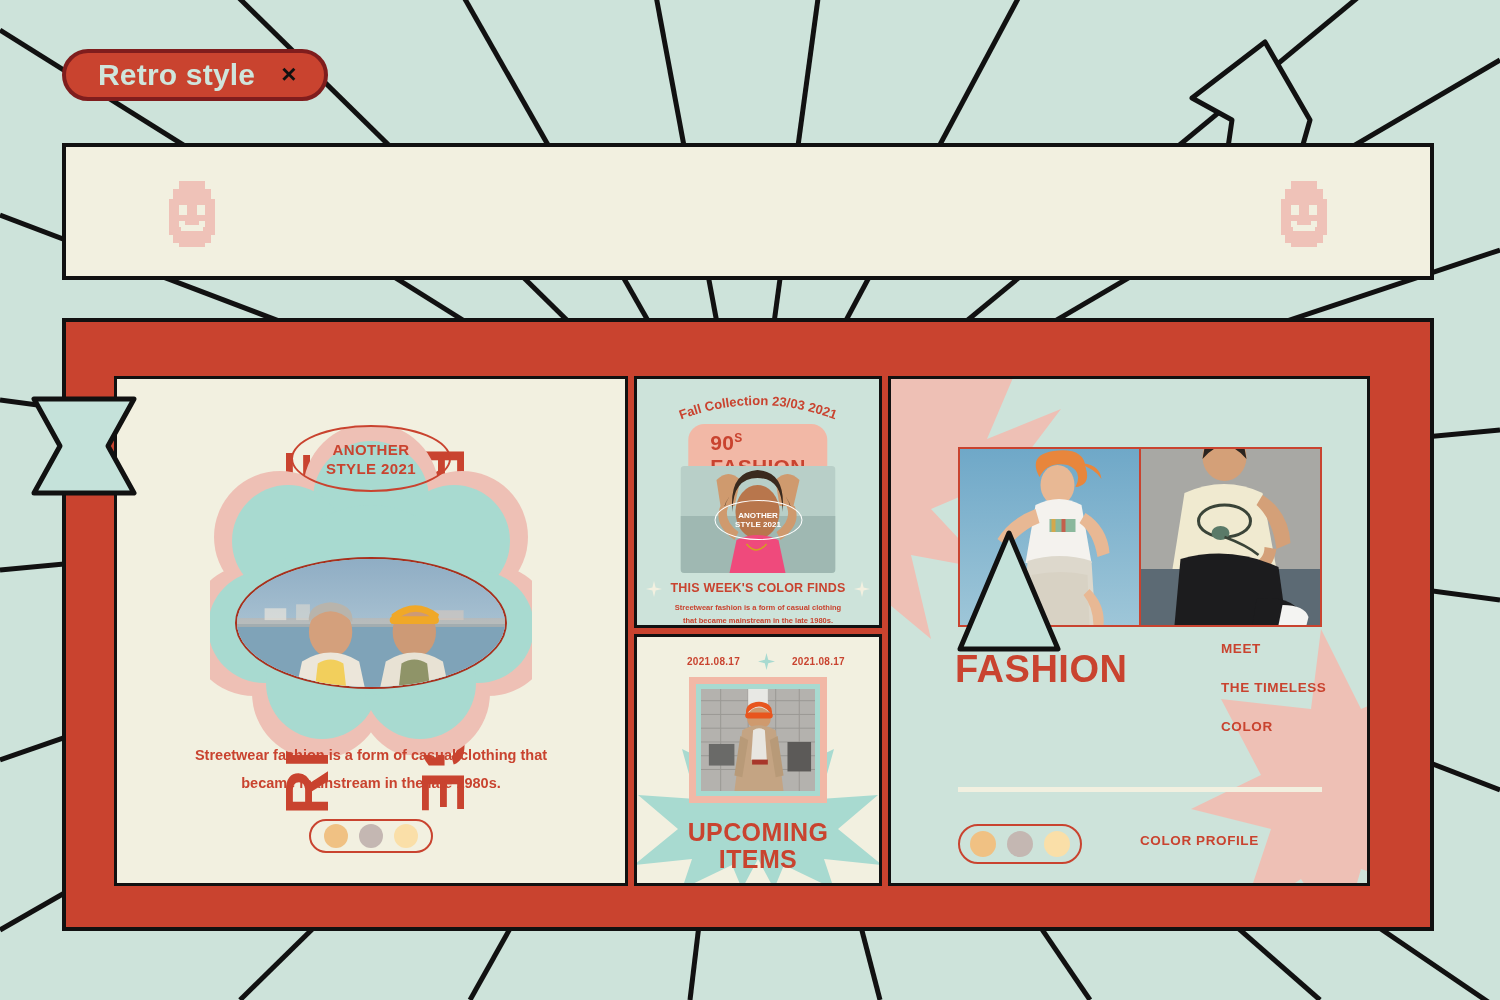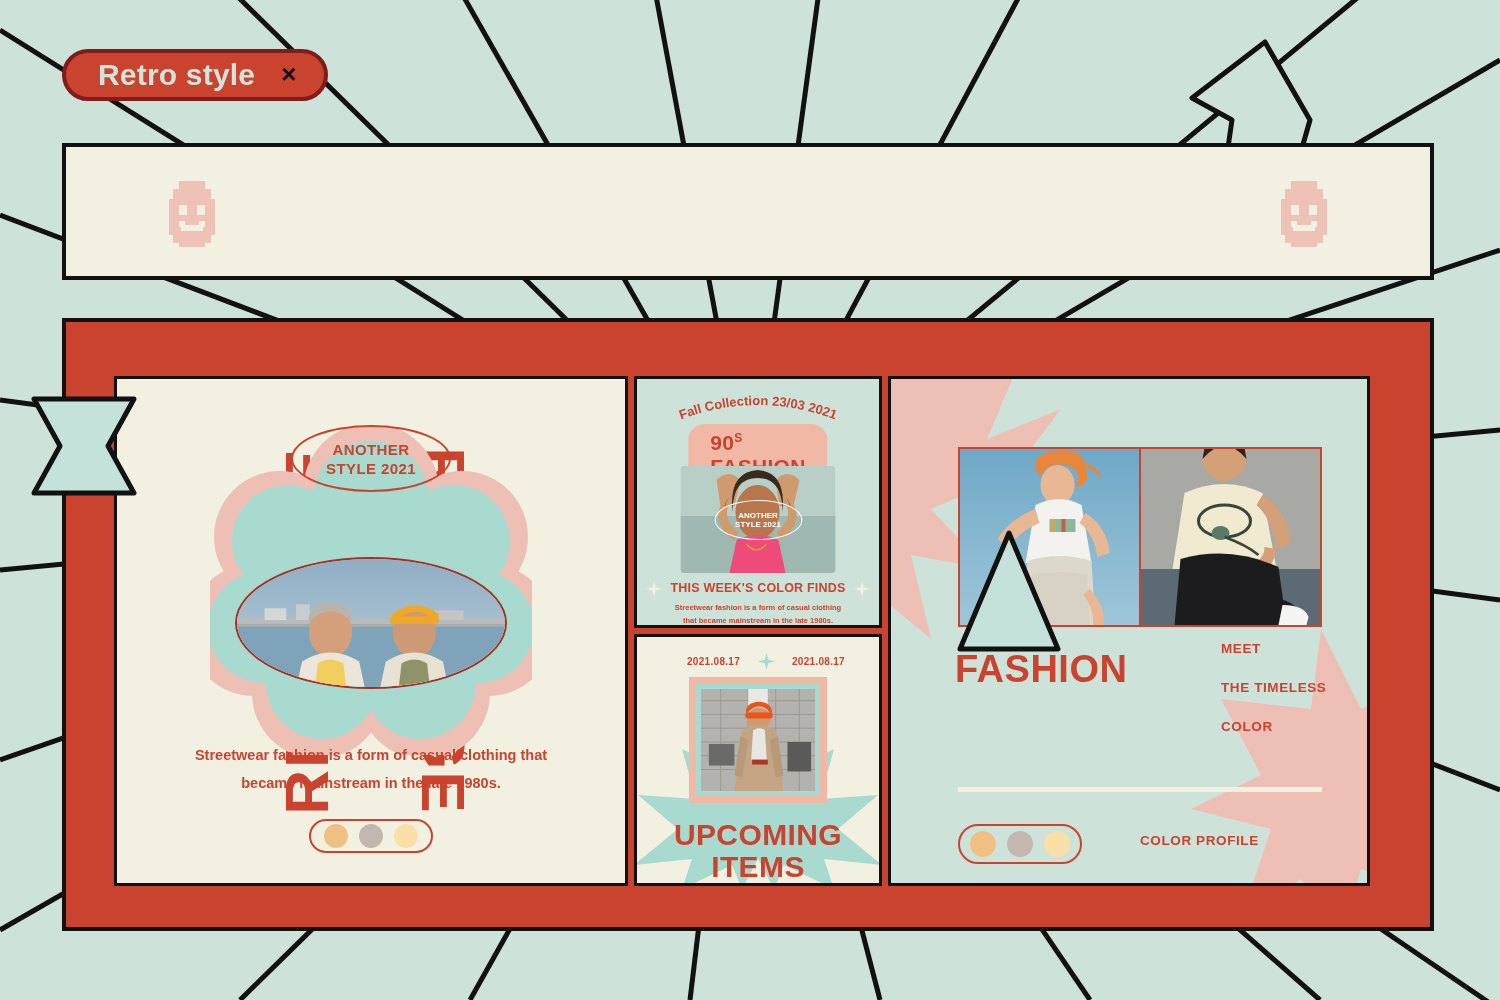--- a/index.html
+++ b/index.html
@@ -146,21 +146,21 @@
   .dates-row .d { color: #c9432f; font-size: 10px; font-weight: 700; letter-spacing: .3px; }
   .frame-photo {
     position: absolute; left: 50%; transform: translateX(-50%); top: 40px;
     width: 138px; height: 126px; background: #f2b8a6; padding: 7px;
   }
   .frame-photo .inner { width: 100%; height: 100%; background: #a8dad0; padding: 5px; }
   .frame-photo .ph { width: 100%; height: 100%; overflow: hidden; position: relative; }
 
   .upcoming-head {
     position: absolute; left: 0; right: 0; top: 182px; text-align: center;
-    color: #c9432f; font-size: 30px; font-weight: 700; line-height: 1.06; letter-spacing: .4px;
+    color: #c9432f; font-size: 25px; font-weight: 700; line-height: 1.06; letter-spacing: .4px;
     z-index: 5;
   }
   .newsletter {
     position: absolute; left: 0; right: 0; top: 243px; text-align: center;
     color: #c9432f; font-size: 9.5px; font-weight: 700; letter-spacing: 1.6px; z-index: 5;
   }
 
   
   .slide-4 { flex: 1; background: #cde3da; }
   .dual-photos {

